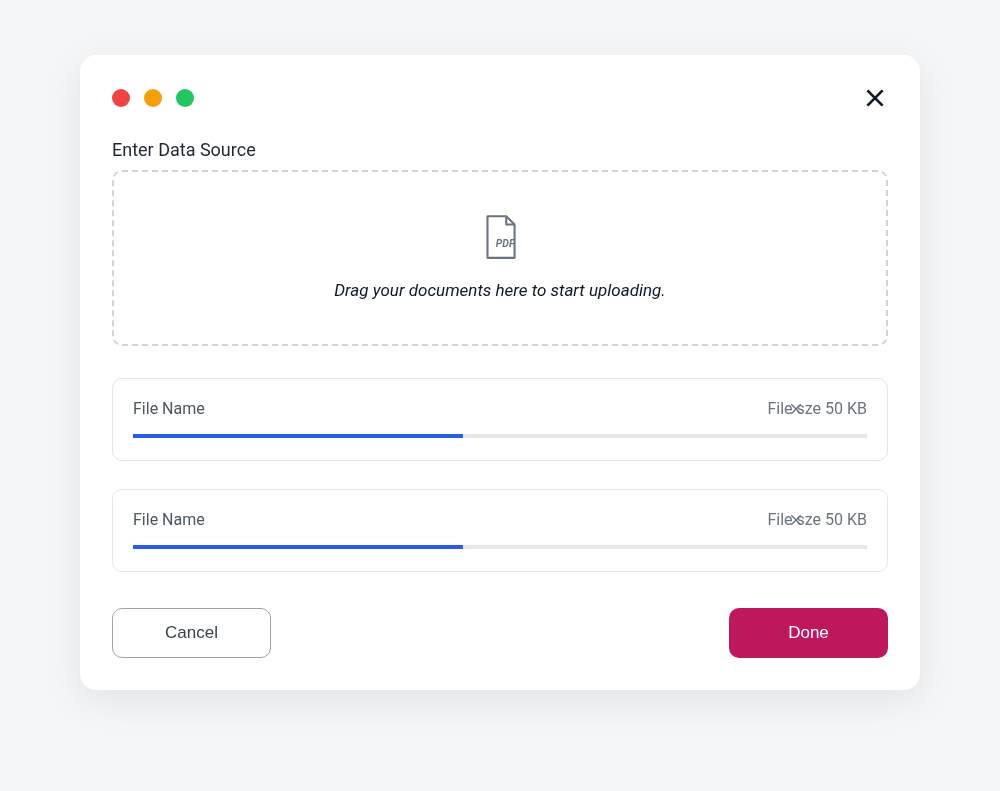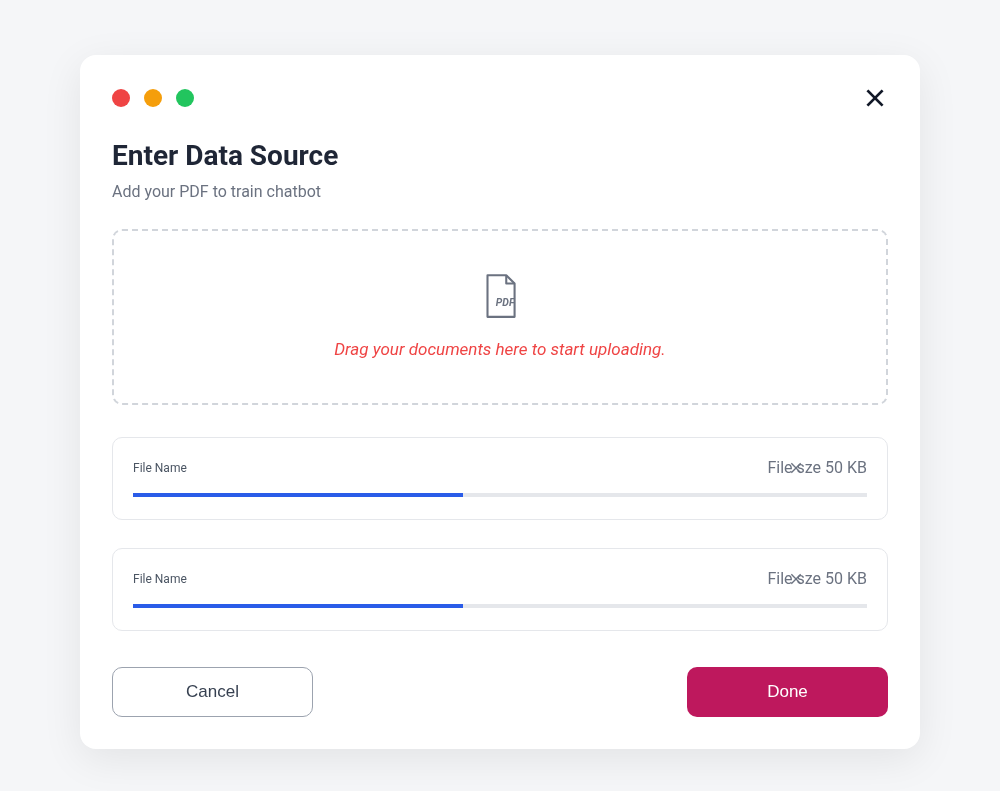--- a/index.html
+++ b/index.html
@@ -50,22 +50,22 @@
       color: #111827;
     }
     .close-icon svg {
       width: 100%;
       height: 100%;
       stroke: currentColor;
       stroke-width: 2.5;
       fill: none;
     }
     .heading {
-      font-size: 28px;
-      font-weight: 700;
+      font-size: 18px;
+      font-weight: 400;
       color: #1f2636;
       margin-bottom: 10px;
     }
     .subheading {
       font-size: 16px;
       color: #6b7280;
       margin-bottom: 28px;
     }
     .dropzone {
       border: 2px dashed #d1d5db;
@@ -88,36 +88,36 @@
       stroke-width: 2;
     }
     .pdf-text {
       font-size: 10px;
       font-weight: 700;
       fill: #6b7280;
       font-family: inherit;
     }
     .dropzone-text {
       font-size: 17px;
-      color: #ef4444;
+      color: #0f172a;
     }
     .file-card {
       border: 1px solid #e5e7eb;
       border-radius: 10px;
       padding: 20px 20px 22px 20px;
       margin-bottom: 28px;
     }
     .file-header {
       display: flex;
       justify-content: space-between;
       align-items: center;
       margin-bottom: 16px;
     }
     .file-name {
-      font-size: 12px;
+      font-size: 16px;
       color: #4b5563;
     }
     .file-size-area {
       display: flex;
       align-items: center;
       gap: 5px;
       font-size: 16px;
       color: #6b7280;
       position: relative;
     }
@@ -153,21 +153,21 @@
     .footer {
       display: flex;
       justify-content: space-between;
       margin-top: 36px;
     }
     .btn {
       padding: 14px 0;
       border-radius: 10px;
       font-size: 17px;
       cursor: pointer;
-      width: 201px;
+      width: 159px;
       text-align: center;
       border: none;
     }
     .btn-cancel {
       background: #ffffff;
       border: 1.5px solid #9ca3af;
       color: #374151;
     }
     .btn-done {
       background: #be185d;
@@ -188,21 +188,20 @@
     </div>
     <div class="close-icon">
       <svg viewBox="0 0 24 24">
           <line x1="5" y1="5" x2="19" y2="19"></line>
           <line x1="19" y1="5" x2="5" y2="19"></line>
         </svg>
     </div>
   </div>
 
   <h1 class="heading">Enter Data Source</h1>
-  <p class="subheading">Add your PDF to train chatbot</p>
 
   <div class="dropzone">
     <div class="dropzone-icon">
       <svg viewBox="0 0 48 48">
         <path d="M12 4 L30 4 L38 12 L38 44 L12 44 Z" stroke-linejoin="round"></path>
         <path d="M30 4 L30 12 L38 12" stroke-linejoin="round"></path>
         <text x="20" y="34" class="pdf-text" stroke="none">PDF</text>
       </svg>
     </div>
     <div class="dropzone-text">Drag your documents here to start uploading.</div>

